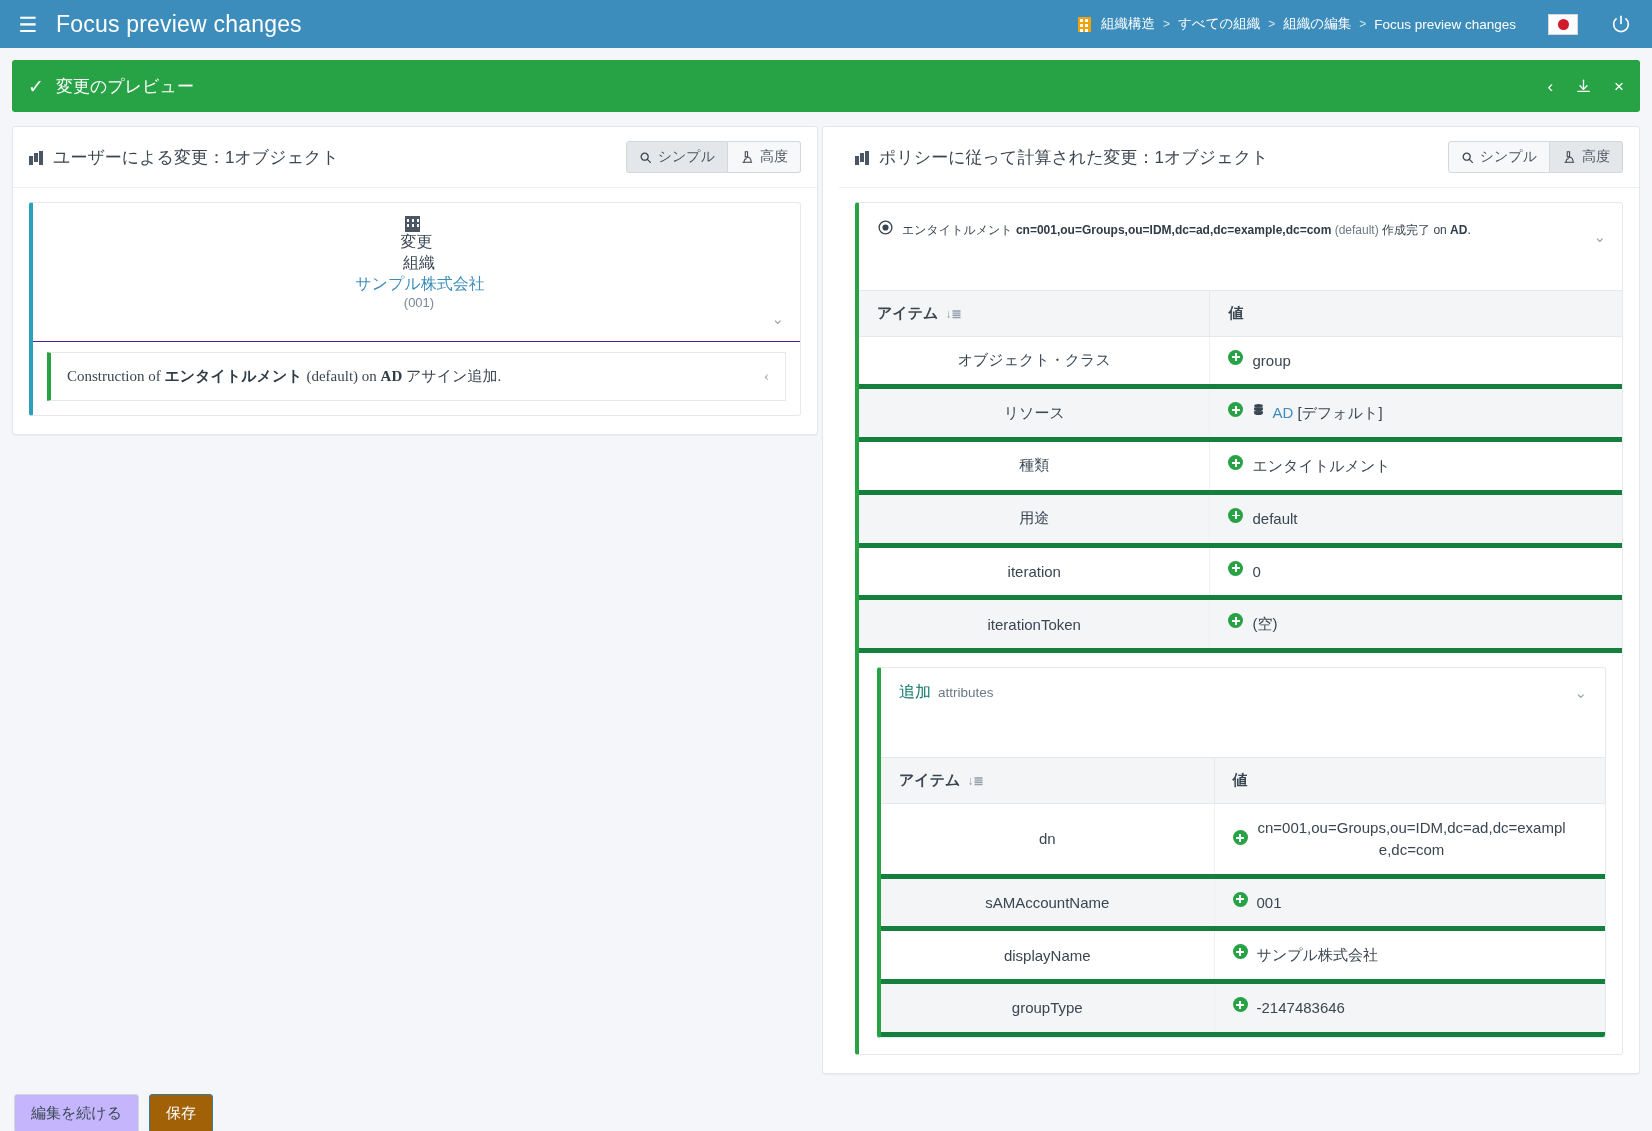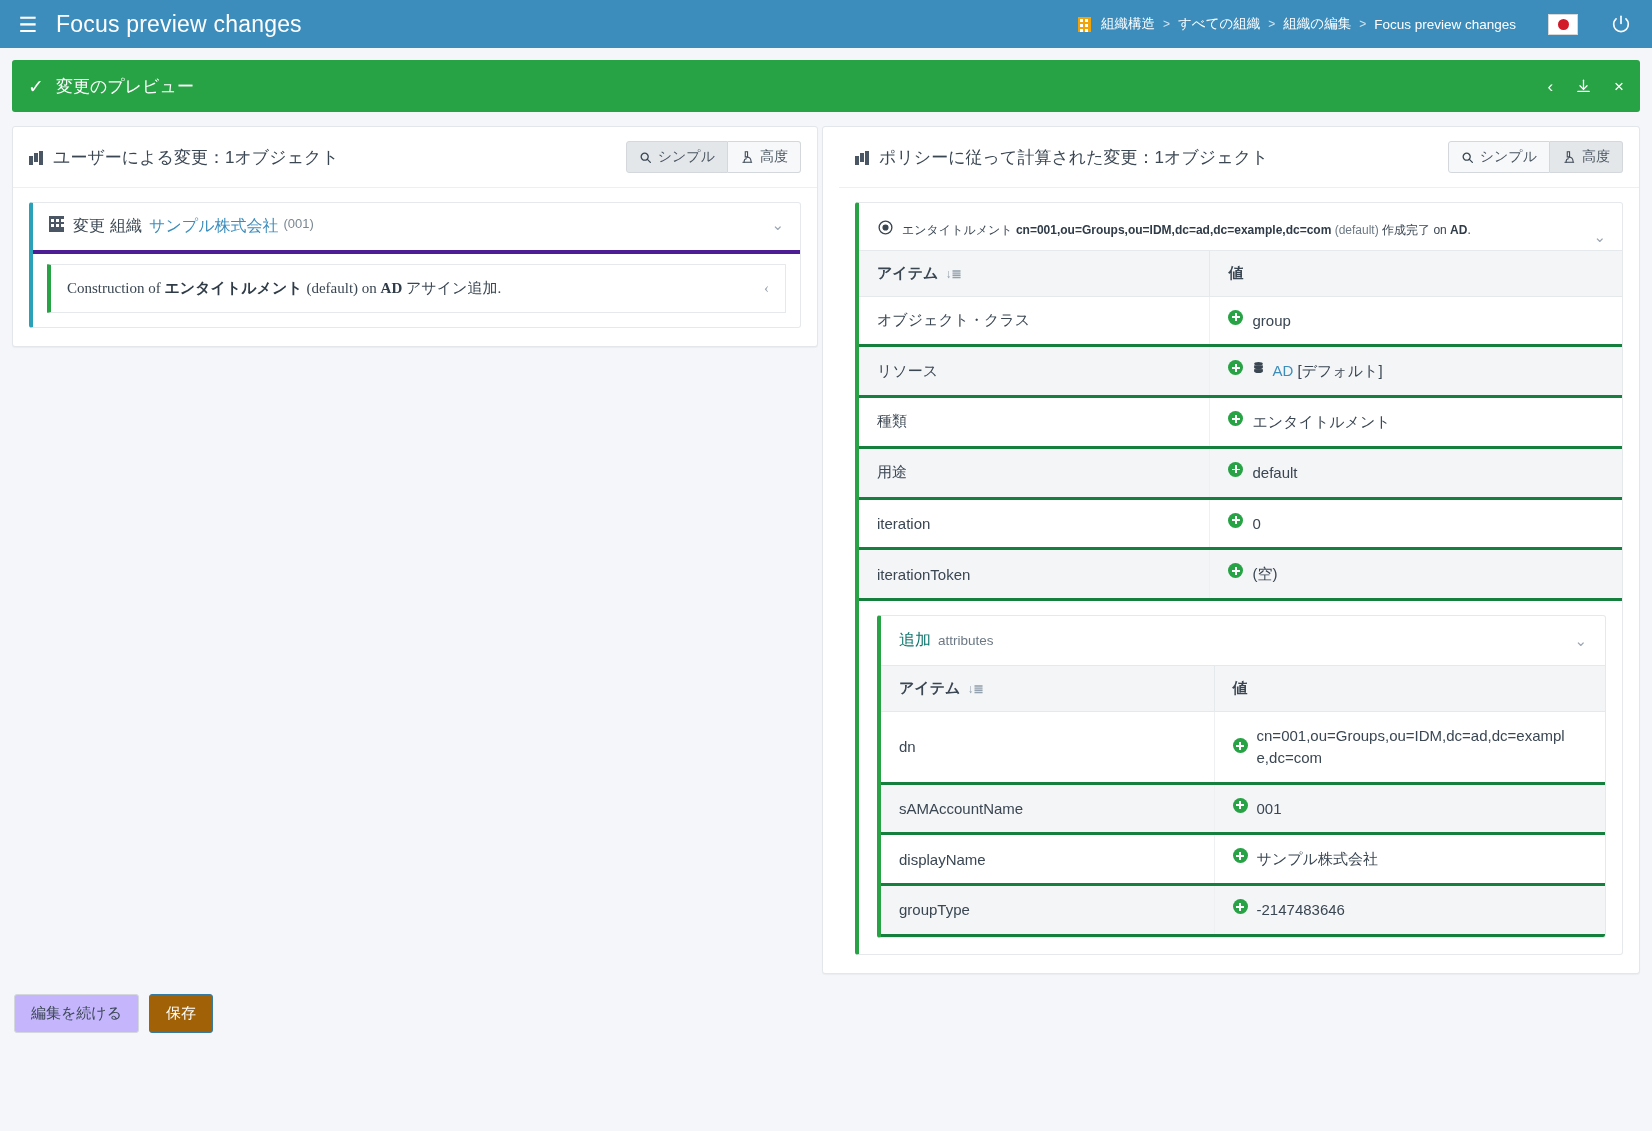--- a/index.html
+++ b/index.html
@@ -94,22 +94,23 @@
   .micro { width:14px; height:14px; }
 
   .panel-body { padding:14px 16px 18px 16px; }
 
   
   .obj-card {
     border:1px solid #e6e9ec; border-radius:3px; border-left:4px solid #2aa1b8;
     background:#fff; overflow:hidden;
   }
   .obj-head {
-    display:flex; align-items:flex-start; padding:13px 16px; border-bottom:4px solid #4c1d95;
+    display:flex; align-items:center; padding:13px 16px; border-bottom:1px solid #4c1d95;
     font-size:16px;
+    flex-direction:column;
   }
   .bld-icon {
     width:15px; height:16px; background:#4b5664; margin-right:9px; position:relative; flex:0 0 auto;
   }
   .bld-icon::before{
     content:""; position:absolute; left:2px; top:3px; width:2.5px; height:2.5px; background:#fff;
     box-shadow:5px 0 0 #fff, 10px 0 0 #fff, 0 5px 0 #fff, 5px 5px 0 #fff, 10px 5px 0 #fff;
   }
   .obj-head .lbl-change { font-weight:400; color:#3a4652; }
   .obj-head .lbl-type { font-weight:400; color:#3a4652; margin-left:5px; }
@@ -133,28 +134,28 @@
   .eye {
     width:17px; height:17px; display:inline-block; vertical-align:-2px; margin-right:8px;
   }
   .delta-head .chev-d {
     position:absolute; right:16px; bottom:4px; color:#9aa5b1; font-size:15px; cursor:pointer;
   }
   .b { font-weight:bold; color:#2f3b47; }
   .mono-b { font-weight:bold; color:#2f3b47; }
   .muted { color:#6c7884; }
 
-  table.kv { width:100%; border-collapse:collapse; font-size:15px; }
+  table.kv { width:100%; border-collapse:collapse; font-size:15px;margin-top:40px; }
   table.kv th {
     text-align:left; background:#f4f5f7; color:#3a4652; font-weight:bold;
     padding:13px 18px; border-top:1px solid #e6e9ec; border-bottom:1px solid #e6e9ec;
   }
   table.kv th:first-child { width:46%; border-right:1px solid #e6e9ec; }
   table.kv td {
-    padding:13px 18px; border-bottom:3px solid #15803d; vertical-align:middle; color:#3a4652;
+    padding:13px 18px; border-bottom:5px solid #15803d; vertical-align:middle; color:#3a4652;text-align:center;
   }
   table.kv td:first-child { border-right:1px solid #eef0f2; }
   table.kv tr.alt td { background:#f4f5f7; }
   .sort-icon { display:inline-block; margin-left:7px; color:#93a0ad; font-size:12px; }
   .plus {
     display:inline-block; width:15px; height:15px; border-radius:50%; background:#27a244;
     position:relative; vertical-align:-2px; margin-right:9px; flex:0 0 auto;
   }
   .plus::before, .plus::after {
     content:""; position:absolute; background:#fff;

